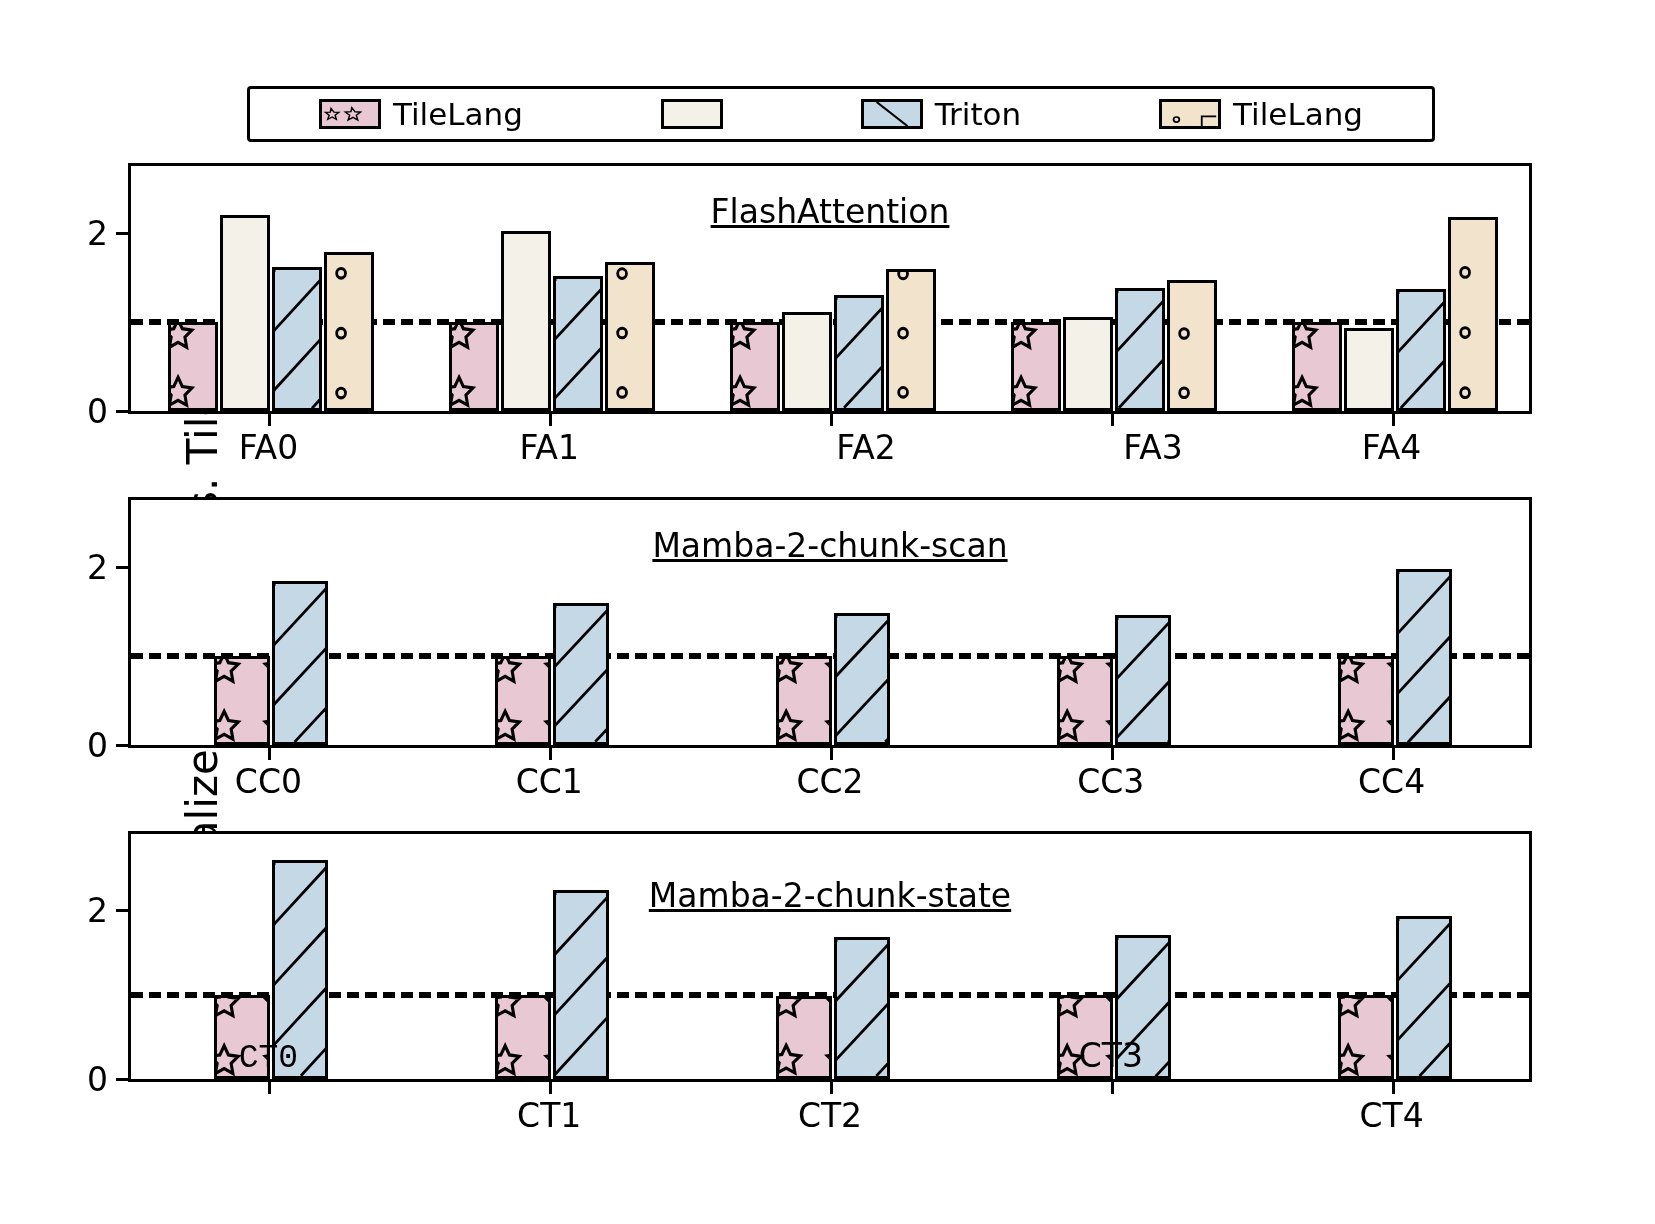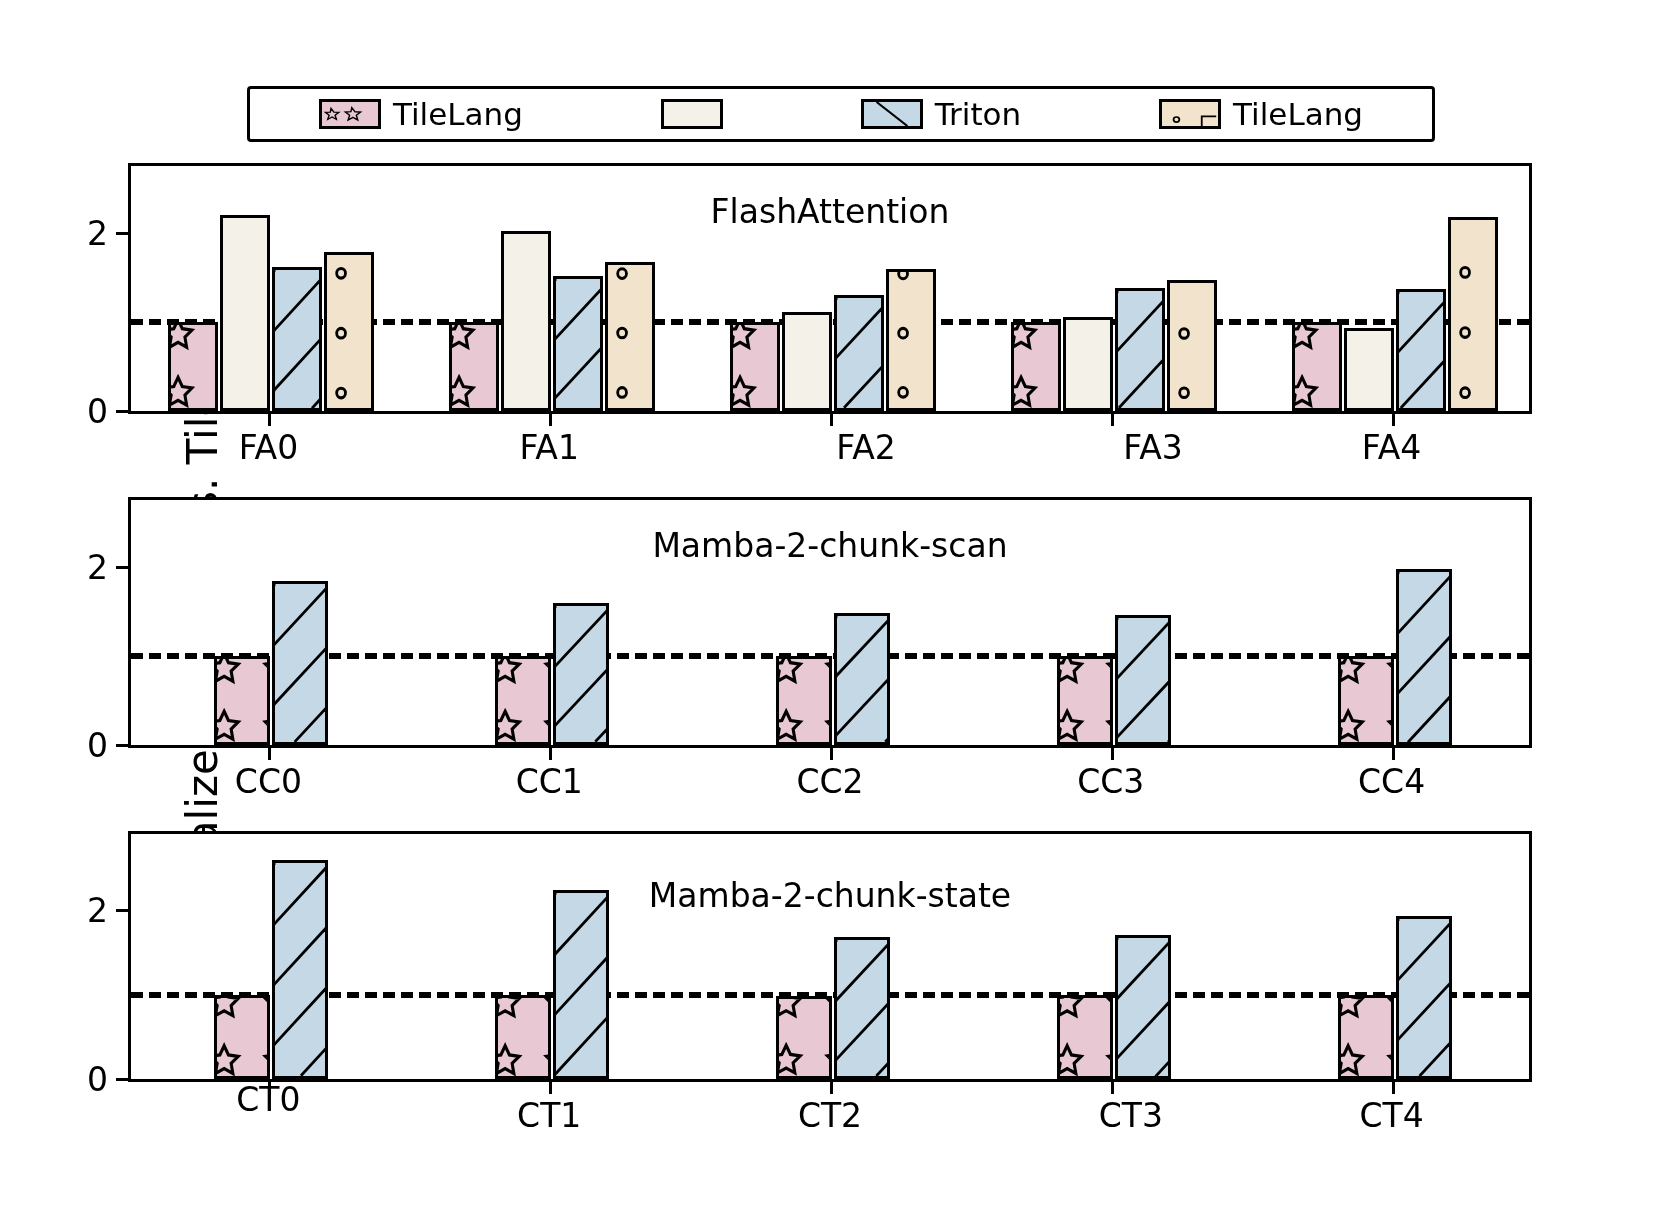--- a/index.html
+++ b/index.html
@@ -28,21 +28,21 @@
     box-sizing:border-box;
   }
   .legend-entry{display:flex;align-items:center;gap:12px;}
   .swatch{width:62px;height:30px;border:3px solid #000;box-sizing:border-box;position:relative;overflow:hidden;}
   .legend-label{font-size:31px;}
 
   
   .panel{position:absolute;border:3px solid #000;background:#fff;box-sizing:border-box;}
   .panel-title{
     position:absolute;left:0;width:100%;text-align:center;
-    font-size:33px;pointer-events:none;
+    font-size:33px;pointer-events:none;text-decoration:underline;
   }
   .hline{
     position:absolute;left:0;right:0;height:0;
     border-top:6px dashed #000;
   }
   .bars{position:absolute;left:0;right:0;top:0;bottom:0;}
   .bar{
     position:absolute;bottom:0;border:3px solid #000;box-sizing:border-box;
     overflow:hidden;
   }
@@ -545,27 +545,27 @@
       <div class="xtick-label" style="left: 830px; top: 762px;">CC2</div>
       <div class="xtick-mark" style="left: 830px; top: 748px;"></div>
       <div class="xtick-label" style="left: 1110.8px; top: 762px;">CC3</div>
       <div class="xtick-mark" style="left: 1110.8px; top: 748px;"></div>
       <div class="xtick-label" style="left: 1391.6px; top: 762px;">CC4</div>
       <div class="xtick-mark" style="left: 1391.6px; top: 748px;"></div>
       <div class="ytick" style="left: 78px; width: 30px; text-align: right; top: 745px;">0</div>
       <div class="ytick-mark" style="left: 116px; top: 744px;"></div>
       <div class="ytick" style="left: 78px; width: 30px; text-align: right; top: 566.818px;">2</div>
       <div class="ytick-mark" style="left: 116px; top: 565.818px;"></div>
-      <div class="xtick-label" style="left: 268.4px; top: 1080px;">CT0</div>
+      <div class="xtick-label" style="left: 268.4px; top: 1040px; font-family: Liberation Mono, monospace;">CT0</div>
       <div class="xtick-mark" style="left: 268.4px; top: 1082px;"></div>
       <div class="xtick-label" style="left: 549.2px; top: 1096px;">CT1</div>
       <div class="xtick-mark" style="left: 549.2px; top: 1082px;"></div>
       <div class="xtick-label" style="left: 830px; top: 1096px;">CT2</div>
       <div class="xtick-mark" style="left: 830px; top: 1082px;"></div>
-      <div class="xtick-label" style="left: 1110.8px; top: 1096px; margin-left: 20px;">CT3</div>
+      <div class="xtick-label" style="left: 1110.8px; top: 1036px;">CT3</div>
       <div class="xtick-mark" style="left: 1110.8px; top: 1082px;"></div>
       <div class="xtick-label" style="left: 1391.6px; top: 1096px;">CT4</div>
       <div class="xtick-mark" style="left: 1391.6px; top: 1082px;"></div>
       <div class="ytick" style="left: 78px; width: 30px; text-align: right; top: 1079px;">0</div>
       <div class="ytick-mark" style="left: 116px; top: 1078px;"></div>
       <div class="ytick" style="left: 78px; width: 30px; text-align: right; top: 910.034px;">2</div>
       <div class="ytick-mark" style="left: 116px; top: 909.034px;"></div>
     </div>
 </div>
 

